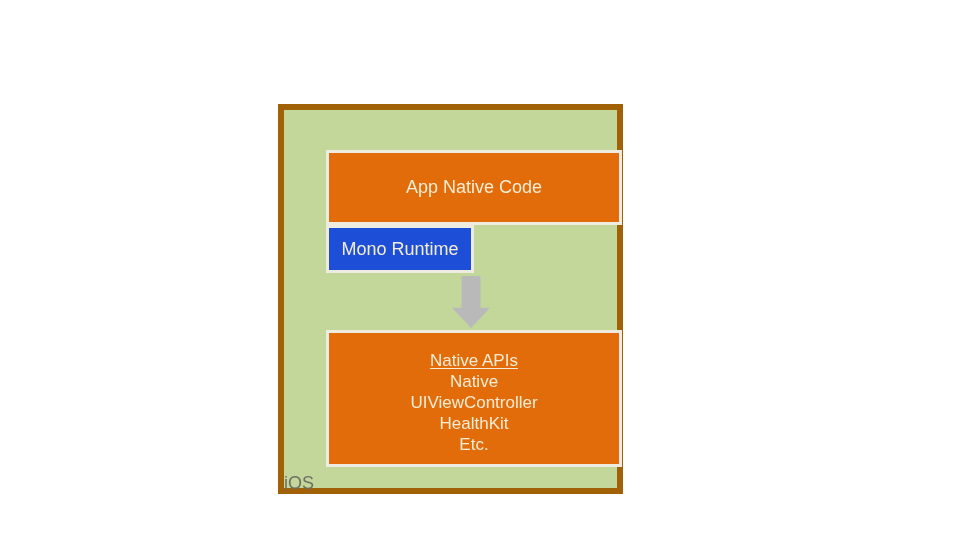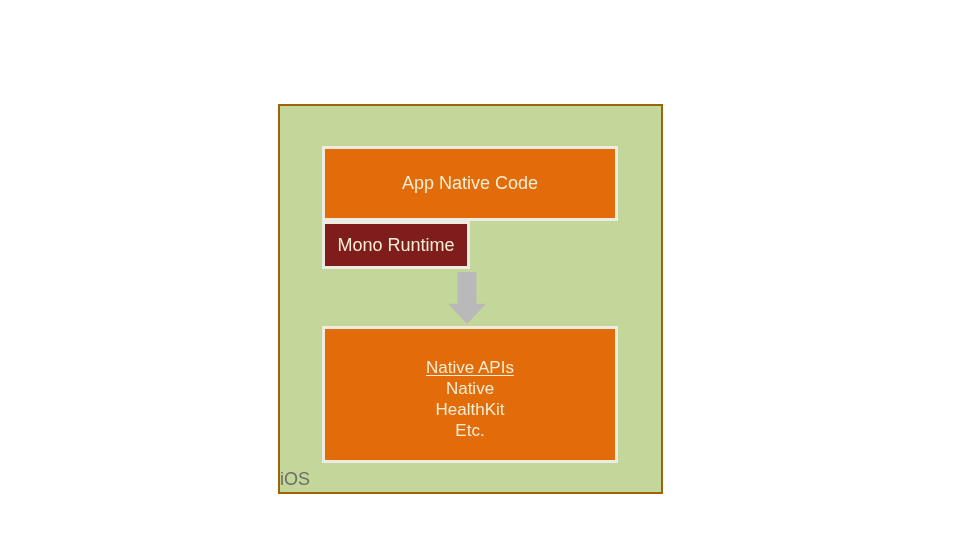--- a/index.html
+++ b/index.html
@@ -14,23 +14,23 @@
     font-size: 44px;
     font-weight: 300;
     letter-spacing: -1px;
     color: #161616;
     white-space: nowrap;
   }
 
   .diagram-panel {
     position: absolute;
     left: 278px; top: 104px;
-    width: 385px; height: 390px;
+    width: 345px; height: 390px;
     background: #c4d79b;
-    border: 2px solid #a16207;
+    border: 6px solid #a16207;
   }
 
   .dbox {
     position: absolute;
     border: 3px solid #eeece1;
     display: flex;
     align-items: center;
     justify-content: center;
     text-align: center;
     color: #f3edd5;
@@ -40,21 +40,21 @@
   .app-box {
     left: 42px; top: 40px;
     width: 296px; height: 75px;
     background: #e36c0a;
     font-size: 18px;
   }
 
   .mono-box {
     left: 42px; top: 115px;
     width: 148px; height: 48px;
-    background: #7f1d1d;
+    background: #1d4ed8;
     font-size: 18px;
   }
 
   .bcl-box {
     left: 190px; top: 115px;
     width: 148px; height: 48px;
     background: #963e3a;
     font-size: 18px;
   }
 
@@ -105,20 +105,21 @@
     <div class="dbox mono-box">
       <span>Mono Runtime</span>
     </div>
 
 
     <div class="down-arrow"></div>
 
     <div class="dbox native-box">
       <span class="native-heading">Native APIs</span>
       <span>Native</span>
+      <span>UIViewController</span>
       <span>HealthKit</span>
       <span>Etc.</span>
     </div>
 
     <div class="platform-label">iOS</div>
 
   </div>
 
 </div>
 

